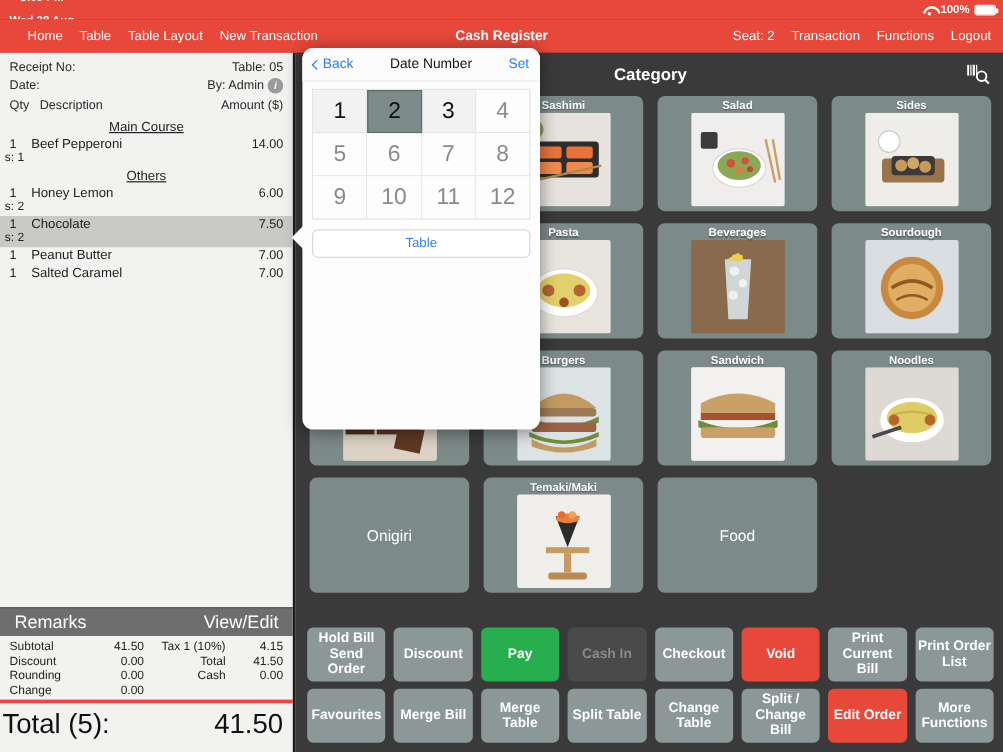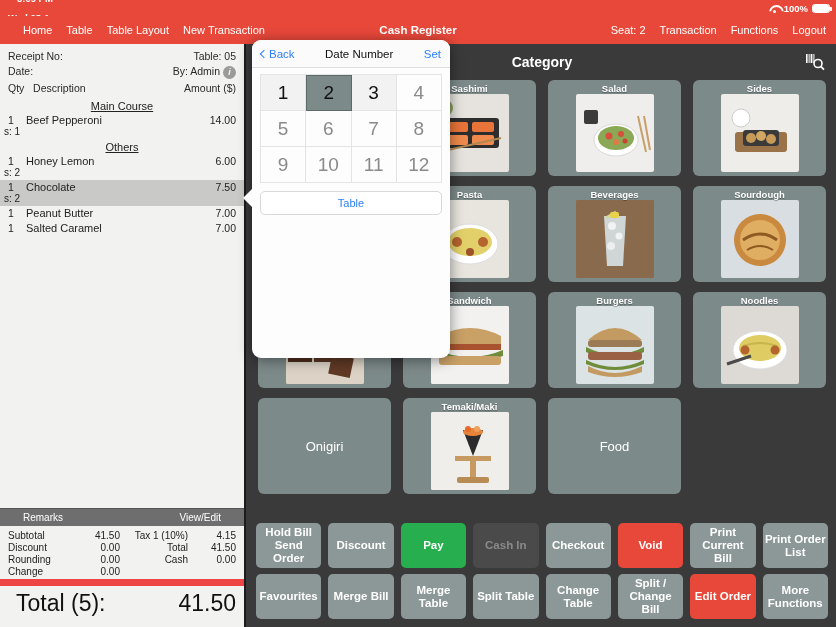--- a/index.html
+++ b/index.html
@@ -75,33 +75,33 @@
   .item-row { display:flex; align-items:baseline; padding: 1px 8px 0 8px; }
   .item-row.selected, .item-block.selected { background: #c9c9c7; }
   .item-block { padding-bottom: 2px; }
   .i-qty { width: 18px; flex: none; font-size: 10.5px; }
   .i-desc { flex: 1; font-size: 11px; }
   .i-amt { flex: none; font-size: 10.5px; text-align: right; }
   .i-seat { padding: 0 16px 0 4px; font-size: 10px; color: #222; }
 
   
   .remarks-bar {
-    background: #6e6e6e; color:#fff; font-size: 10px;
-    padding: 3px 23px; display:flex; justify-content: space-between;
+    background: #6e6e6e; color:#fff; font-size: 15px;
+    padding: 3px 12px; display:flex; justify-content: space-between;
     border-top: 1px solid #555;
   }
   .summary { padding: 4px 8px 2px 8px; font-size: 10px; color:#222; }
   .sum-grid { display: grid; grid-template-columns: 62px 46px 1fr 44px; row-gap: 1px; column-gap: 4px; }
   .sum-grid .lbl { text-align: left; }
   .sum-grid .val { text-align: right; }
   .sum-grid .lbl2 { text-align: right; }
   .total-bar {
     margin-top: auto; display:flex; justify-content: space-between; align-items:center;
-    padding: 4px 8px 10px 16px; font-size: 23px; color: #111;
-    border-top: 7px solid #ef4444;
+    padding: 4px 8px 10px 2px; font-size: 23px; color: #111;
+    border-top: 3px solid #ef4444;
   }
 
   
   .content {
     position: absolute; left: 248px; top: 44px; width: 588px; height: 583px;
     background: #3a3a3a;
   }
   .cat-header {
     position: relative; height: 36px; display:flex; align-items:center; justify-content:center;
     color:#fff; font-size: 14px; font-weight: bold;
@@ -457,40 +457,40 @@
               <rect width="78" height="78" fill="#dcd3c6"></rect>
               <rect width="78" height="78" fill="#dcd3c6"></rect>
               <rect x="2" y="6" width="24" height="24" fill="#5a3524"></rect>
               <rect x="28" y="6" width="24" height="24" fill="#4e2d1e"></rect>
               <rect x="2" y="32" width="24" height="24" fill="#4e2d1e"></rect>
               <rect x="28" y="32" width="24" height="24" fill="#5a3524"></rect>
               <rect x="44" y="50" width="22" height="20" fill="#603925" transform="rotate(12 55 60)"></rect>
             </svg></div>
         </div>
         <div class="cat-card">
-          <div class="cat-label">Sandwich</div>
-          <div class="cat-thumb"><svg viewBox="0 0 78 78" width="100%" height="100%">
-              <rect width="78" height="78" fill="#f2f1ef"></rect>
-              <rect width="78" height="78" fill="#f2f1ef"></rect>
-              <path d="M8 30 Q39 14 70 30 L70 38 L8 38 Z" fill="#c9a066"></path>
-              <rect x="8" y="38" width="62" height="6" fill="#a8522f"></rect>
-              <path d="M6 44 Q39 58 72 44 L72 50 Q39 62 6 50 Z" fill="#6f8c3a"></path>
-              <rect x="8" y="50" width="62" height="9" rx="3" fill="#c9a066"></rect>
-            </svg></div>
-        </div>
-        <div class="cat-card">
           <div class="cat-label">Burgers</div>
           <div class="cat-thumb"><svg viewBox="0 0 78 78" width="100%" height="100%">
               <rect width="78" height="78" fill="#dce3e4"></rect>
               <path d="M12 34 Q39 10 66 34 Z" fill="#c49a63"></path>
               <rect x="12" y="34" width="54" height="7" rx="3" fill="#9b7b55"></rect>
               <path d="M10 41 Q39 56 68 41 L68 46 Q39 60 10 46 Z" fill="#6f8c3a"></path>
               <rect x="12" y="46" width="54" height="8" rx="3" fill="#9b6145"></rect>
               <path d="M10 54 Q39 68 68 54 L68 58 Q39 70 10 58 Z" fill="#6f8c3a"></path>
               <path d="M12 60 Q39 74 66 60 L66 66 Q39 76 12 66 Z" fill="#c49a63"></path>
+            </svg></div>
+        </div>
+        <div class="cat-card">
+          <div class="cat-label">Sandwich</div>
+          <div class="cat-thumb"><svg viewBox="0 0 78 78" width="100%" height="100%">
+              <rect width="78" height="78" fill="#f2f1ef"></rect>
+              <rect width="78" height="78" fill="#f2f1ef"></rect>
+              <path d="M8 30 Q39 14 70 30 L70 38 L8 38 Z" fill="#c9a066"></path>
+              <rect x="8" y="38" width="62" height="6" fill="#a8522f"></rect>
+              <path d="M6 44 Q39 58 72 44 L72 50 Q39 62 6 50 Z" fill="#6f8c3a"></path>
+              <rect x="8" y="50" width="62" height="9" rx="3" fill="#c9a066"></rect>
             </svg></div>
         </div>
         <div class="cat-card">
           <div class="cat-label">Noodles</div>
           <div class="cat-thumb"><svg viewBox="0 0 78 78" width="100%" height="100%">
               <rect width="78" height="78" fill="#ddd9d4"></rect>
               <ellipse cx="39" cy="44" rx="27" ry="19" fill="#ffffff" stroke="#dddddd"></ellipse>
               <ellipse cx="39" cy="42" rx="21" ry="13" fill="#dfcc63"></ellipse>
               <path d="M22 40 Q39 34 56 40" stroke="#c9b44d" stroke-width="2" fill="none"></path>
               <circle cx="24" cy="44" r="4.5" fill="#b5632f"></circle>

